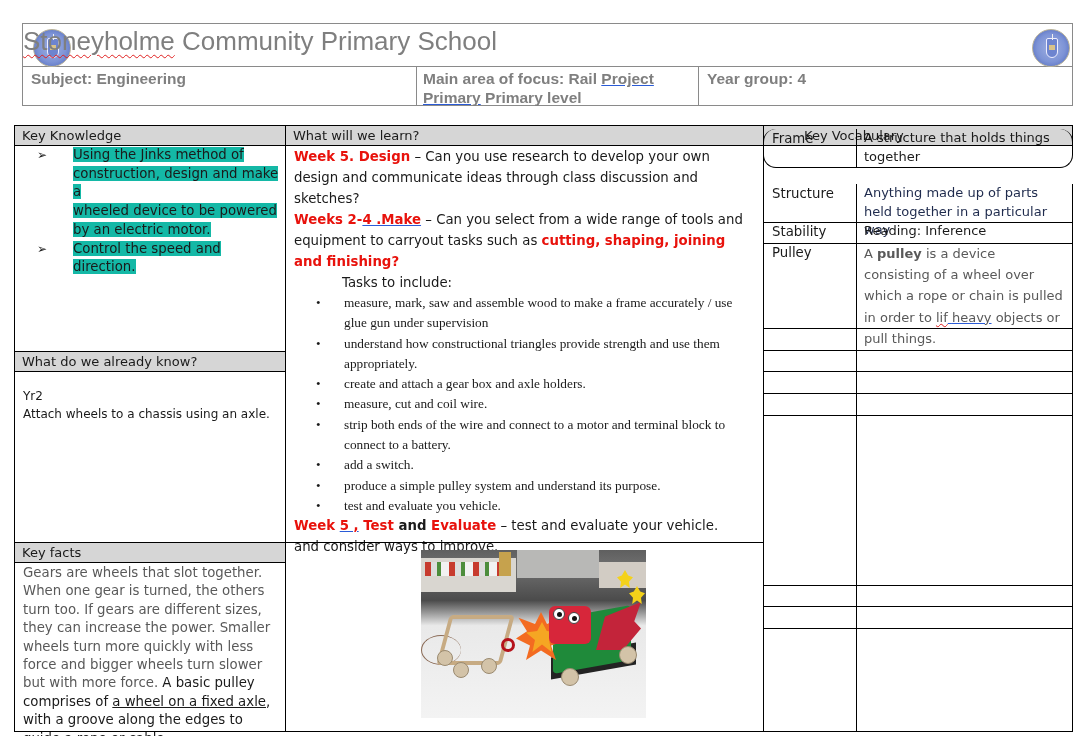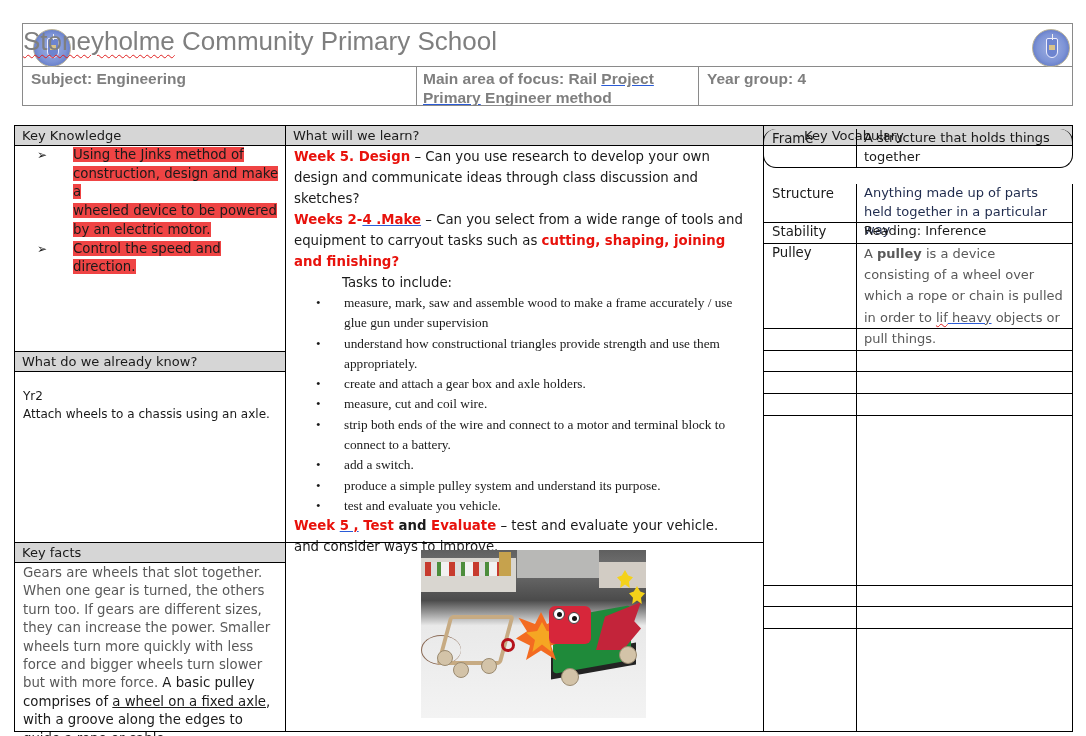--- a/index.html
+++ b/index.html
@@ -48,21 +48,21 @@
       position: absolute; left: 14px; top: 125px; width: 1059px; height: 729px;
       font-family: "DejaVu Sans", sans-serif; font-size: 13px;
     }
     .cell { position: absolute; border: 1px solid #000; }
     .hdr { background: #d6d6d6; padding: 1px 7px; font-size: 13px; line-height: 18px; color: #1a1a1a; height: 21px; }
     
     .kk-hdr { left: 0; top: 0; width: 272px; }
     .kk-body { left: 0; top: 20px; width: 272px; height: 207px; border-top: none; padding: 1px 4px 0 22px; }
     .kk-list { list-style: none; }
     .kk-list li { position: relative; padding-left: 36px; line-height: 18.7px; font-size: 13.3px; color: #1a1a1a; }
-    .kk-list li .hl { background: #ef4444; }
+    .kk-list li .hl { background: #14b8a6; }
     .kk-list li .arrow { position: absolute; left: 0; top: 0; font-size: 12px; }
     .know-hdr { left: 0; top: 226px; width: 272px; }
     .know-body { left: 0; top: 246px; width: 272px; height: 180px; border-top: none; padding: 16px 8px 0 8px; font-size: 12px; line-height: 18px; color: #1a1a1a; }
     .facts-hdr { left: 0; top: 417px; width: 272px; }
     .facts-body { left: 0; top: 437px; width: 272px; height: 170px; border-top: none; padding: 2px 8px 0 8px; font-size: 13.3px; line-height: 18.4px; color: #595959; }
     .facts-body .dark { color: #1a1a1a; }
     .facts-body .u { text-decoration: underline; }
 
     
     .learn-hdr { left: 271px; top: 0; width: 479px; }
@@ -117,21 +117,21 @@
     <div class="logo logo-left">
         <div class="crest"></div>
       </div>
     <div class="title"><span class="squiggle">Stoneyholme</span><span> Community Primary School</span></div>
     <div class="logo logo-right">
         <div class="crest"></div>
       </div>
   </div>
   <div class="info-row">
     <div class="info-cell c1">Subject: Engineering</div>
-    <div class="info-cell c2"><span style="padding-left:6px">Main area of focus: Rail </span><span class="blue-ul">Project </span><br><span style="padding-left:6px"></span><span class="blue-ul">Primary</span><span> Engineer method</span></div>
+    <div class="info-cell c2"><span style="padding-left:6px">Main area of focus: Rail </span><span class="blue-ul">Project </span><br><span style="padding-left:6px"></span><span class="blue-ul">Primary</span><span> Primary level</span></div>
     <div class="info-cell c3">Year group: 4</div>
   </div>
 </div>
 
 <div class="main">
 
   <div class="cell hdr kk-hdr">Key Knowledge</div>
   <div class="cell kk-body">
     <ul class="kk-list">
       <li>

